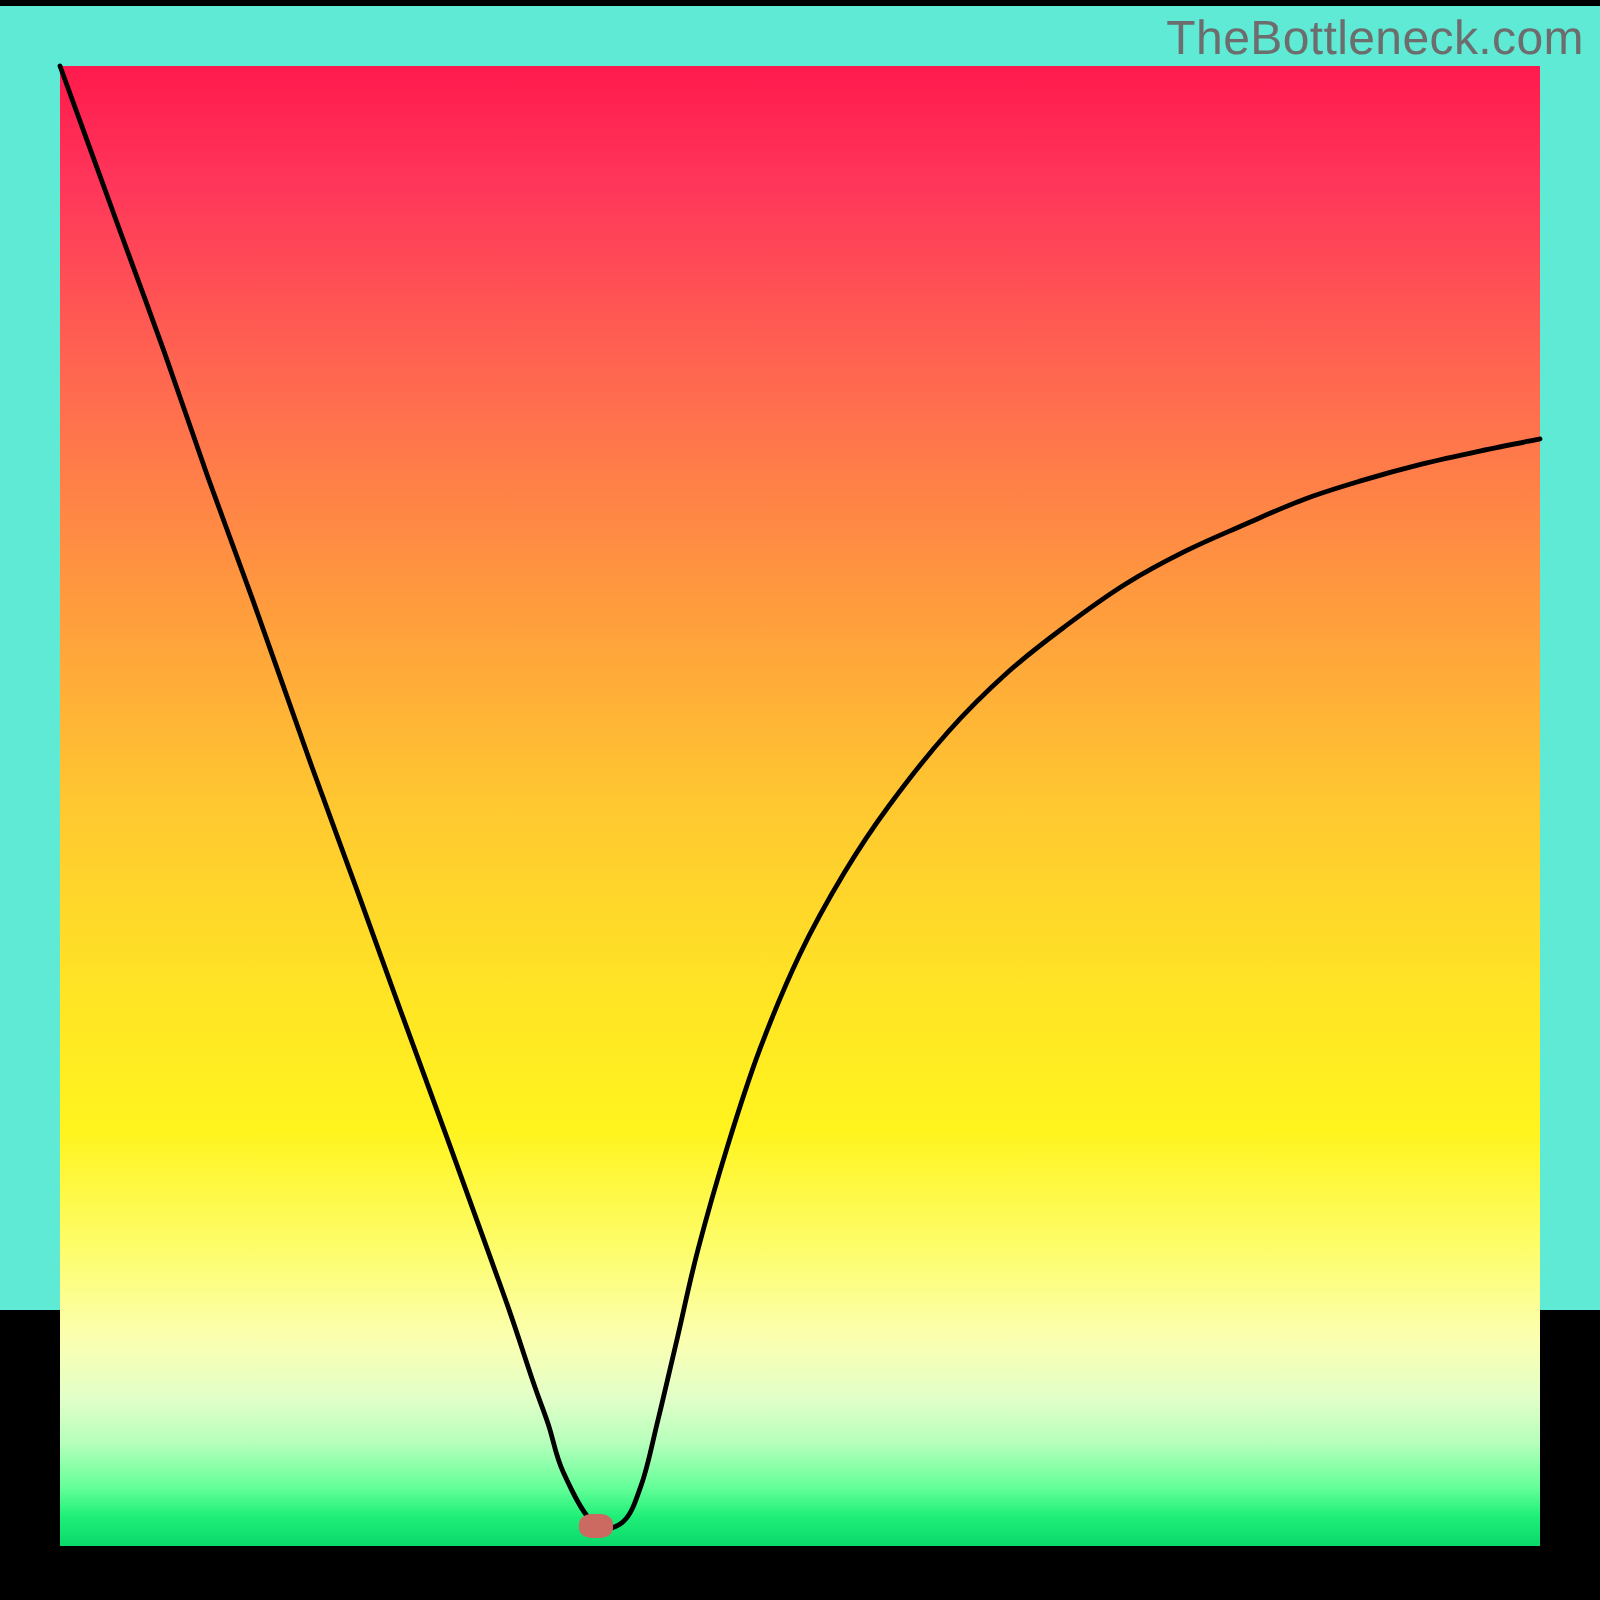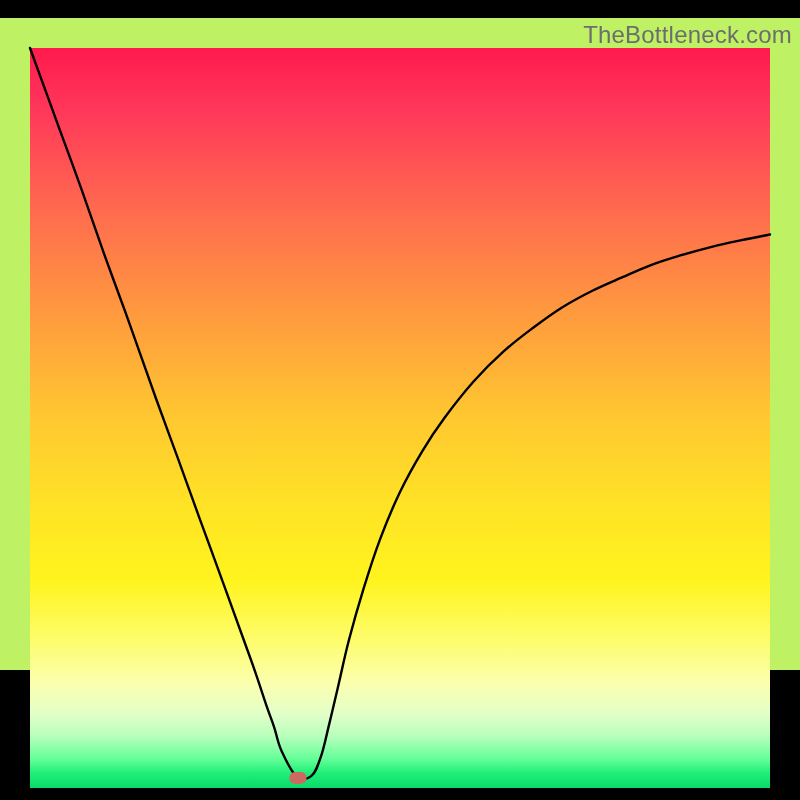--- a/index.html
+++ b/index.html
@@ -6,24 +6,24 @@
     margin: 0;
     padding: 0;
     width: 800px;
     height: 800px;
     background: #000;
     overflow: hidden;
   }
   .frame {
     position: absolute;
     left: 0;
-    top: 18px;
+    top: 3px;
     width: 800px;
     height: 652px;
-    background: #bef264;
+    background: #5eead4;
   }
   .plot {
     position: absolute;
     left: 30px;
     top: 30px;
     width: 740px;
     height: 740px;
     background: linear-gradient(to bottom,
       #ff1a4d 0%,
       #ff365a 8%,

